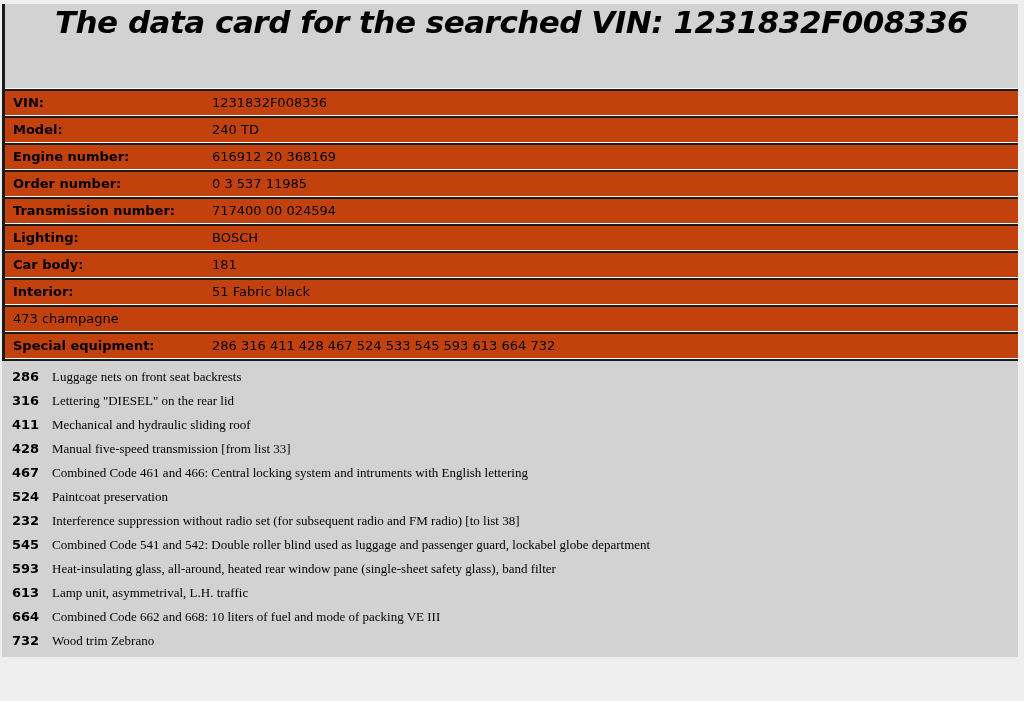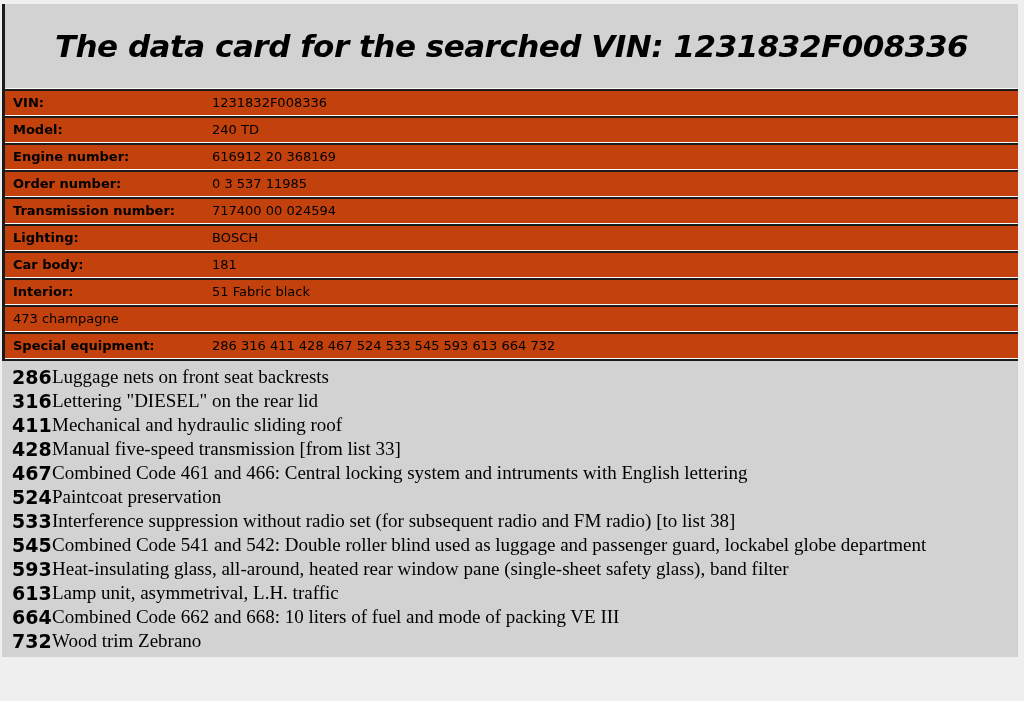--- a/index.html
+++ b/index.html
@@ -21,21 +21,21 @@
   
   .bordered {
     border-left: 3px solid #1b1b1b;
     background: #fafafa; 
   }
 
   .header {
     background: #d2d2d2;
     height: 84px;
     display: flex;
-    align-items: center;
+    align-items: flex-start;
     justify-content: center;
   }
   .header h1 {
     margin: 0;
     font-size: 31px;
     font-weight: bold;
     font-style: italic;
     letter-spacing: -0.5px;
     white-space: nowrap;
   }
@@ -61,21 +61,21 @@
 
   .equipment {
     background: #d2d2d2;
     padding: 4px 0 4px 0;
     min-height: 292px;
   }
   .erow {
     display: flex;
     height: 24px;
     line-height: 24px;
-    font-size: 19px;
+    font-size: 13px;
     white-space: nowrap;
   }
   .ecode { width: 50px; padding-left: 10px; font-weight: bold; flex: none; }
   .edesc { flex: 1; font-family: Liberation Serif, serif; }
 </style>
 </head>
 <body>
 
 <div class="page">
   <div class="card">
@@ -162,21 +162,21 @@
     <div class="ecode">467</div>
     <div class="edesc">Combined Code 461 and 466: Central locking system and intruments with English lettering</div>
   </div>
 
   <div class="erow">
     <div class="ecode">524</div>
     <div class="edesc">Paintcoat preservation</div>
   </div>
 
   <div class="erow">
-    <div class="ecode">533</div>
+    <div class="ecode">232</div>
     <div class="edesc">Interference suppression without radio set (for subsequent radio and FM radio) [to list 38]</div>
   </div>
 
   <div class="erow">
     <div class="ecode">545</div>
     <div class="edesc">Combined Code 541 and 542: Double roller blind used as luggage and passenger guard, lockabel globe department</div>
   </div>
 
   <div class="erow">
     <div class="ecode">593</div>

